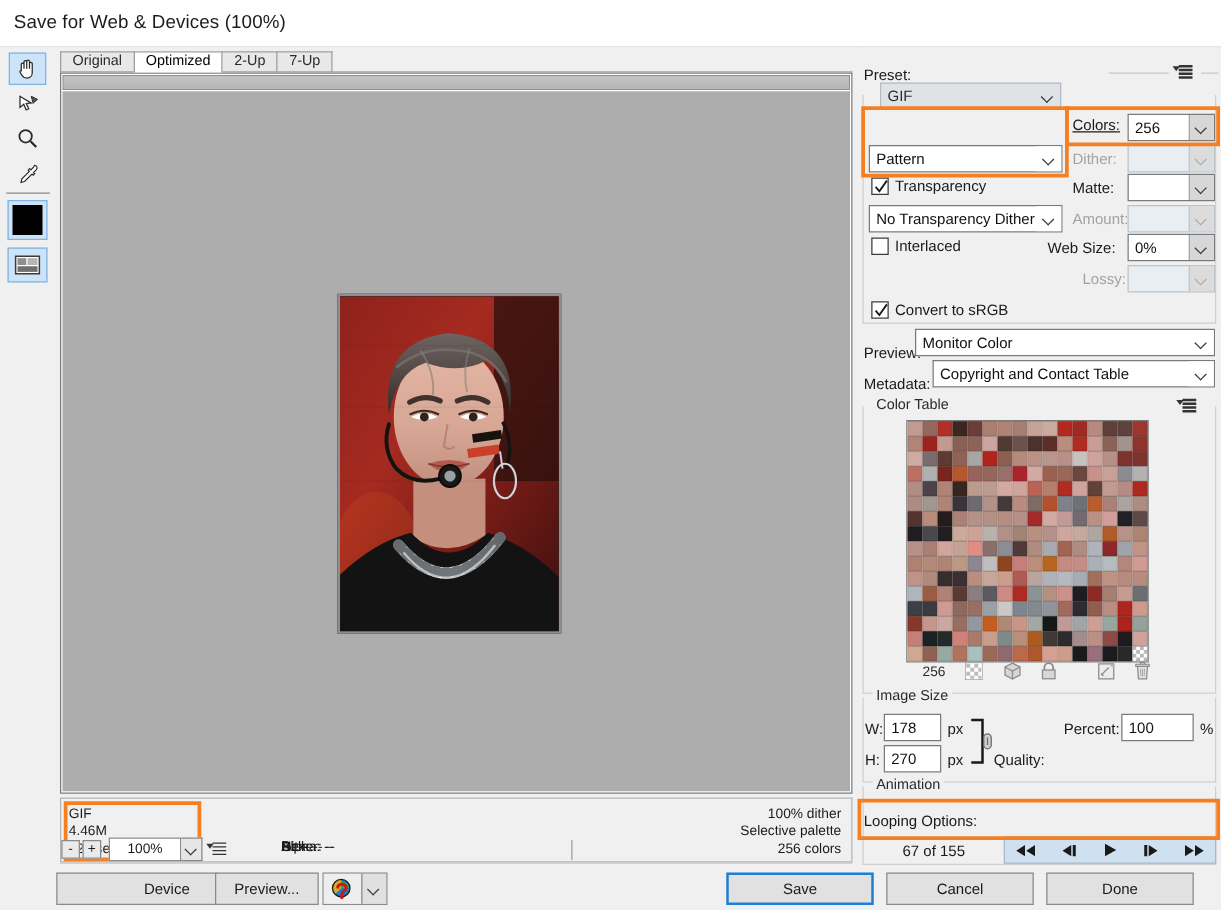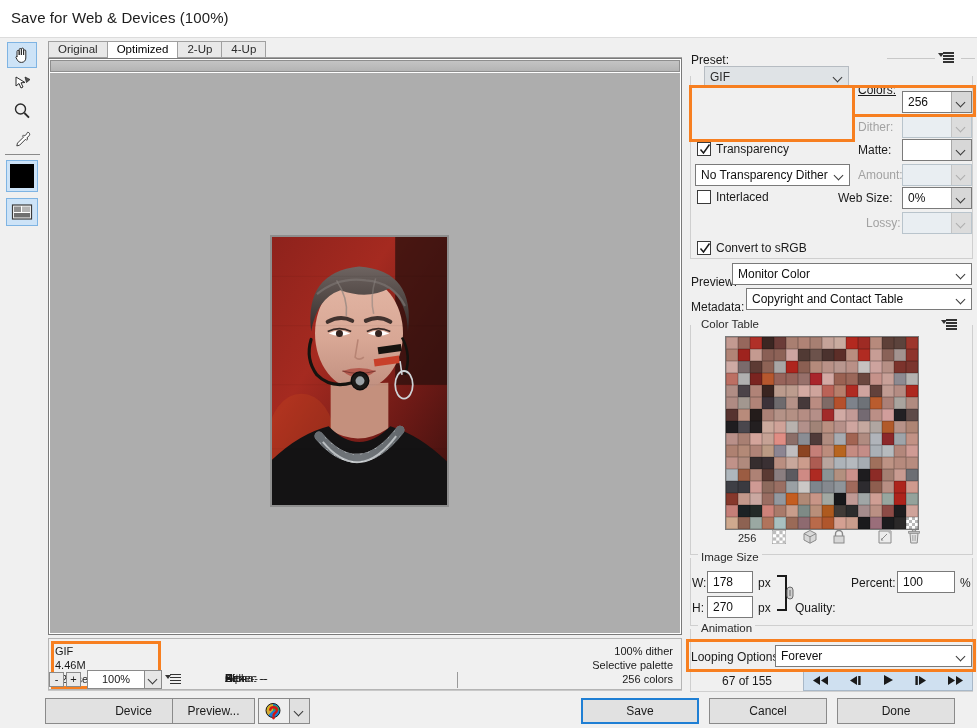--- a/index.html
+++ b/index.html
@@ -274,21 +274,21 @@
         <rect x="3" y="10" width="16" height="4.5" fill="#6f6f6f"></rect>
       </svg>
     </div>
   </div>
 
   <div class="canvas-wrap">
     <div class="tabs">
       <div class="tab">Original</div>
       <div class="tab active">Optimized</div>
       <div class="tab">2-Up</div>
-      <div class="tab">4-Up</div>
+      <div class="tab">7-Up</div>
     </div>
     <div class="tabs-underline"></div>
 
     <div class="canvas-frame"></div>
     <div class="canvas-scroll-top"></div>
 
     <div class="canvas-inner">
       <div class="photo">
         <svg class="photo-svg" viewBox="0 0 179 272" preserveAspectRatio="none">
           <defs>
@@ -455,28 +455,34 @@
     <div class="group" style="left:4px; top:38px; width:283px; height:183px;"></div>
 
     <div class="sel-ctl flat" style="left:18px; top:28px; width:145px;">
       <span class="txt">GIF</span>
       <span class="arrow">
           <span class="chev"></span>
         </span>
     </div>
 
 
-    <div class="lbl" style="position:absolute; left:172px; top:45px;text-decoration:underline;">Colors:</div>
+    <div class="lbl" style="position:absolute; left:172px; top:55px;text-decoration:underline;">Colors:</div>
     <div class="sel-ctl btnstyle" style="left:216px; top:53px; width:70px;">
       <span class="txt">256</span>
       <span class="arrow">
           <span class="chev"></span>
         </span>
     </div>
 
+    <div class="sel-ctl" style="left:9px; top:78px; width:155px;">
+      <span class="txt">Pattern</span>
+      <span class="arrow">
+          <span class="chev"></span>
+        </span>
+    </div>
 
     <div class="lbl dis" style="position:absolute; left:172px; top:82px;">Dither:</div>
     <div class="sel-ctl disabled" style="left:216px; top:78px; width:70px;">
       <span class="txt"></span>
       <span class="arrow">
           <span class="chev dis"></span>
         </span>
     </div>
 
     <div class="cb" style="left:11px; top:104px;">
@@ -890,26 +896,20 @@
     <div class="txtfield" style="left:211px; top:533px; width:58px;">100</div>
     <div class="lbl" style="position:absolute; left:274px; top:538px;">%</div>
 
     <div class="lbl" style="position:absolute; left:109px; top:563px;">Quality:</div>
 
     <div class="group" style="left:4px; top:591px; width:283px; height:63px;">
       <div class="group-title">Animation</div>
     </div>
 
     <div class="lbl" style="position:absolute; left:5px; top:612px;">Looping Options:</div>
-    <div class="sel-ctl" style="left:89px; top:607px; width:197px;">
-      <span class="txt">Forever</span>
-      <span class="arrow">
-          <span class="chev"></span>
-        </span>
-    </div>
 
     <div class="lbl" style="position:absolute; left:36px; top:636px;">67 of 155</div>
 
     <div class="framebar" style="left:117px; top:631px; width:170px;">
       <div class="fb">
         <svg width="17" height="11" viewBox="0 0 17 11">
           <path d="M8 1 L8 10 L1 5.5 Z" fill="#1a1a1a"></path>
           <path d="M16 1 L16 10 L9 5.5 Z" fill="#1a1a1a"></path>
         </svg>
       </div>

